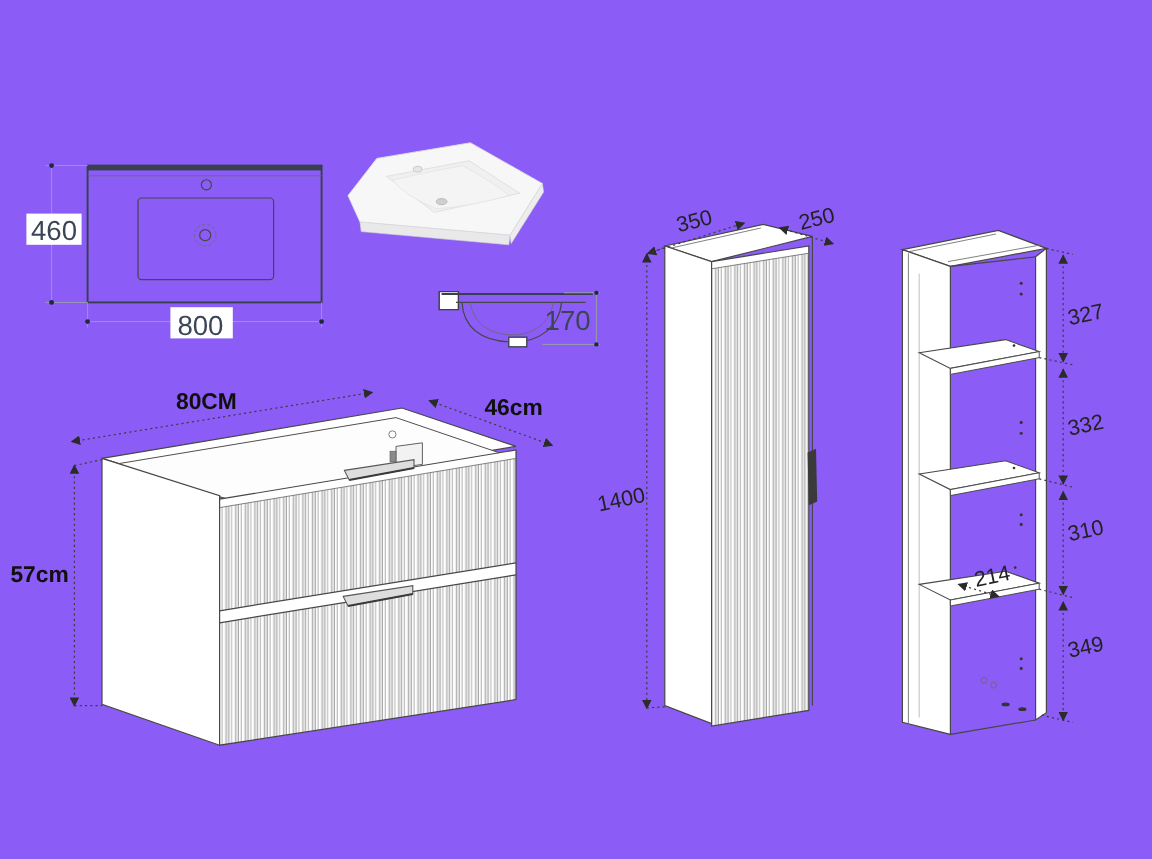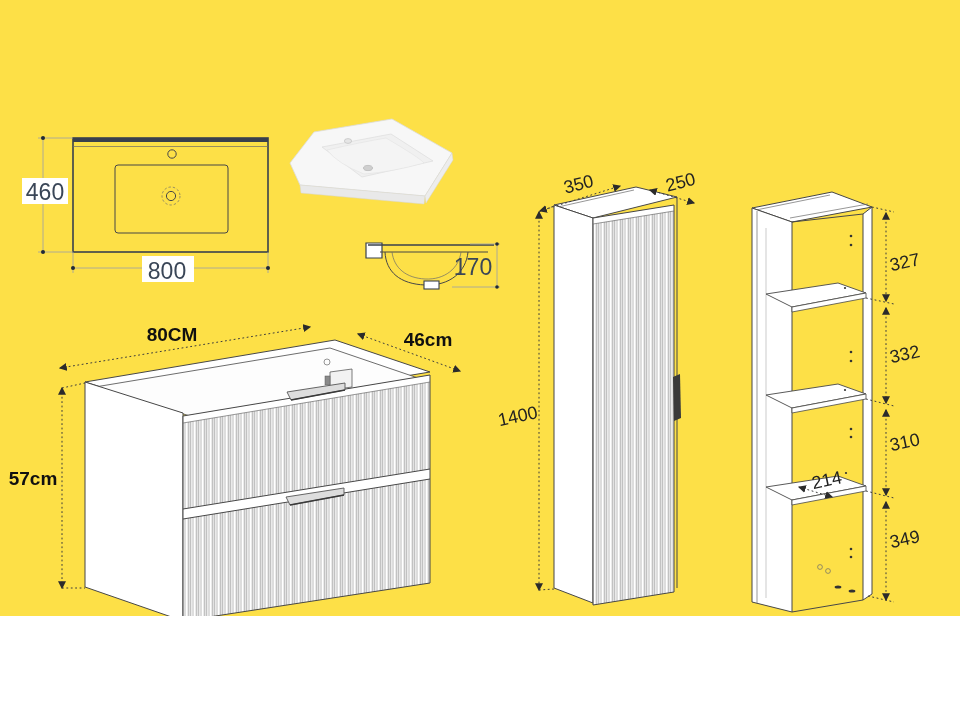--- a/index.html
+++ b/index.html
@@ -1,16 +1,16 @@
 <!DOCTYPE html>
 <html><head>
 <meta charset="utf-8">
 <style>
   html,body{margin:0;padding:0;background:#ffffff;}
-  .canvas{position:relative;width:960px;height:616px;background:#fde047;overflow:hidden;
+  .canvas{position:relative;width:960px;height:716px;background:#8b5cf6;overflow:hidden;
           font-family:"Liberation Sans", sans-serif;}
   svg text{font-family:"Liberation Sans", sans-serif;}
   .num-sink{font-size:23px;fill:#3a4657;}
   .num-bold{font-size:19px;font-weight:bold;fill:#101010;}
   .num-cab{font-size:18px;fill:#222222;}
   .ln{stroke:#474747;stroke-width:1;fill:none;}
   .ln-dk{stroke:#39404d;stroke-width:1.6;fill:none;}
   .dim{stroke:#3c3c3c;stroke-width:1;stroke-dasharray:1.8 2.6;fill:none;}
   .ext{stroke:#9aa0a8;stroke-width:0.8;fill:none;}
   .thin{stroke:#6a6a6a;stroke-width:0.7;fill:none;}

